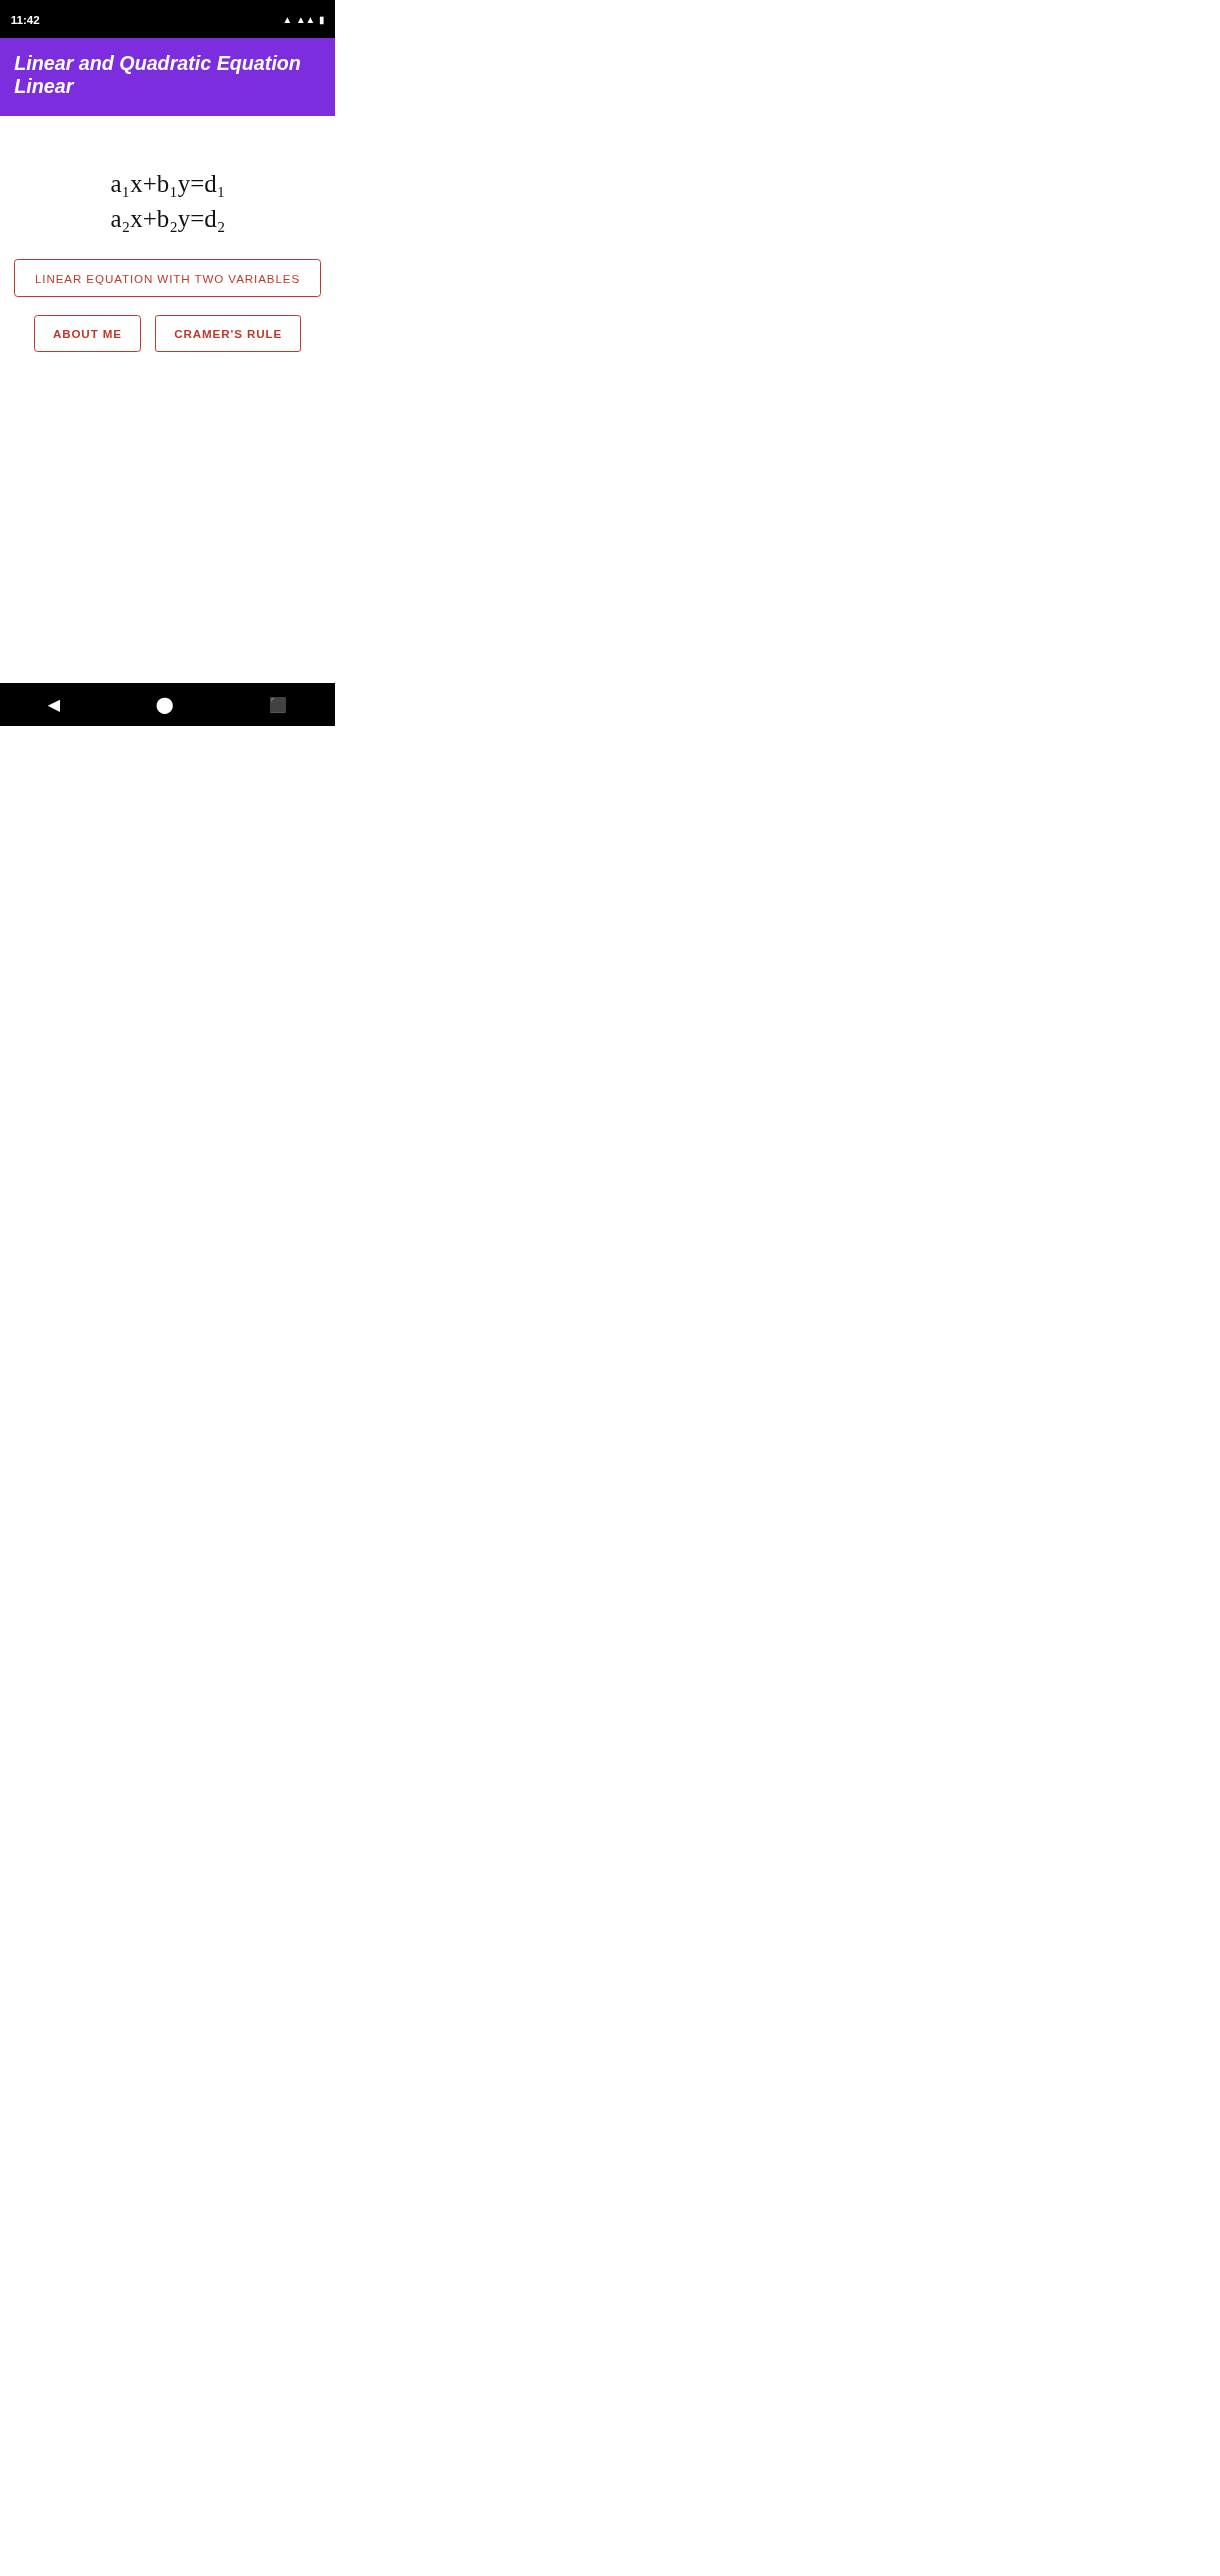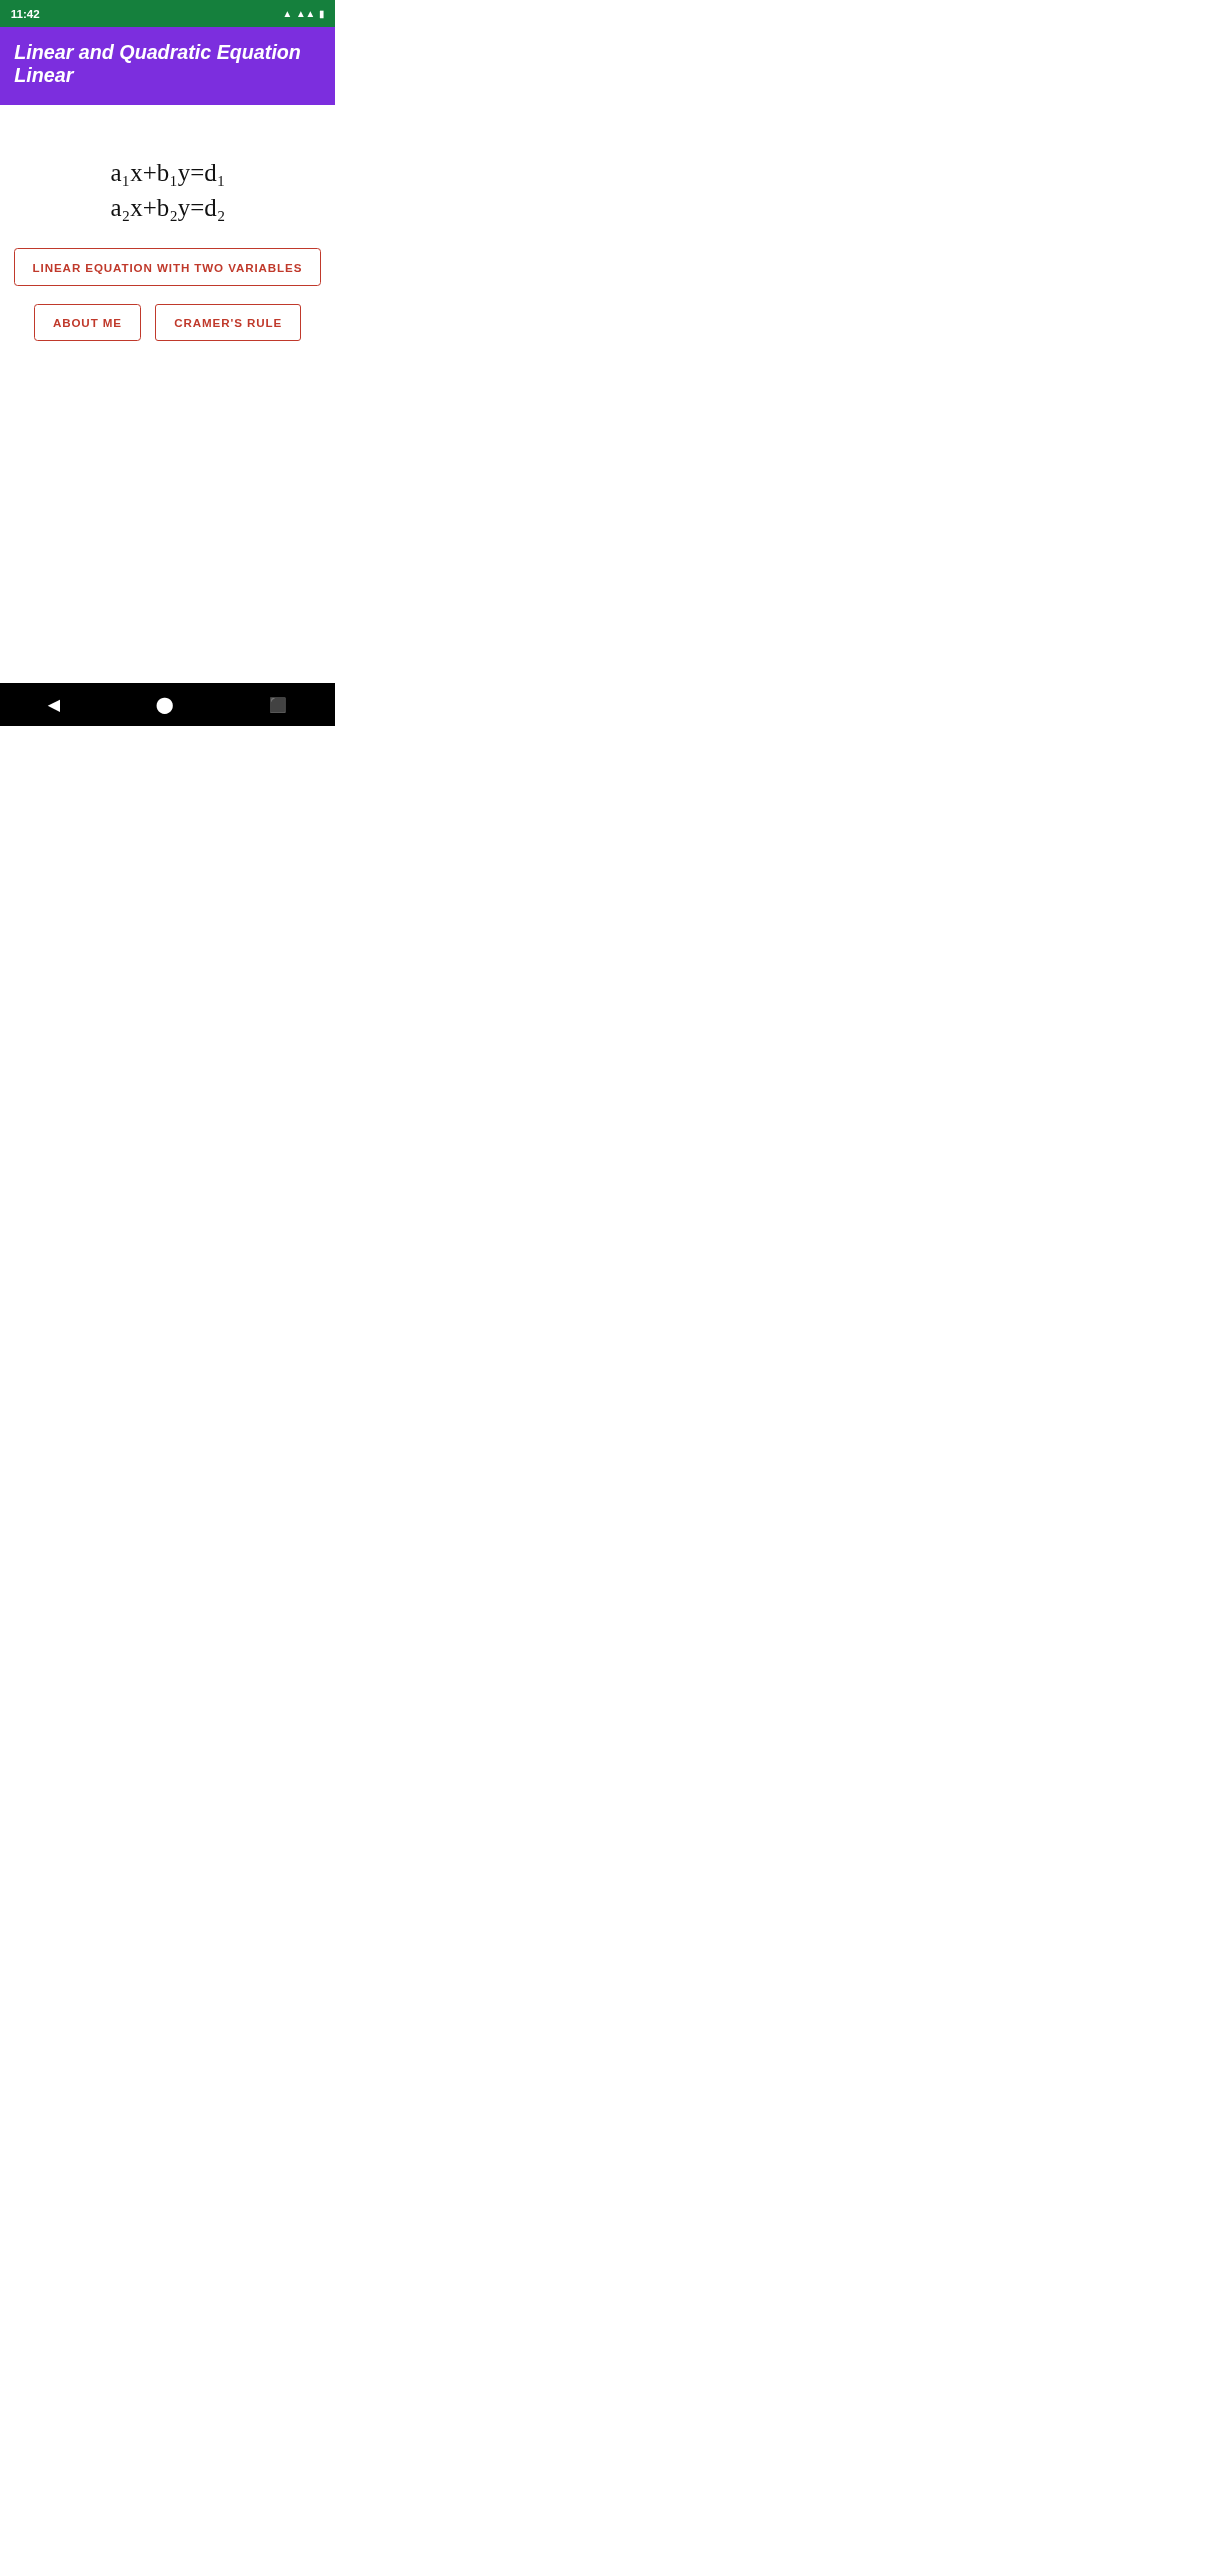--- a/index.html
+++ b/index.html
@@ -12,22 +12,22 @@
       width: 335px;
       min-height: 726px;
       background: #ffffff;
       font-family: 'Arial', sans-serif;
       overflow-x: hidden;
     }
 
     
     .status-bar {
       width: 100%;
-      height: 27px;
-      background: #15803d;
+      height: 38px;
+      background: #000000;
       display: flex;
       align-items: center;
       justify-content: space-between;
       padding: 0 10.7px;
     }
 
     .status-time {
       color: white;
       font-size: 11.6px;
       font-weight: bold;
@@ -194,21 +194,21 @@
       <div class="formula-container">
         <svg class="formula-svg" width="268" height="89" viewBox="0 0 300 100">
           <text x="150" y="40" text-anchor="middle" font-family="Georgia, serif" font-size="28" fill="#111111">
             a₁x+b₁y=d₁
           </text>
           <text x="150" y="80" text-anchor="middle" font-family="Georgia, serif" font-size="28" fill="#111111">
             a₂x+b₂y=d₂
           </text>
         </svg>
       </div>
-      <button class="btn-outline" style="border:1.8px solid #c0392b;background:transparent;color:#c0392b;padding:11.6px 14.3px;font-size:11.6px;font-weight:bold;letter-spacing:0.9px;border-radius:3.6px;cursor:pointer;width:100%;margin-bottom:18px;">LINEAR EQUATION WITH TWO VARIABLES</button>
+      <button class="btn-outline" style="border:1.8px solid #c0392b;background:transparent;color:#c0392b;padding:11.6px 14.3px;font-size:11.6px;font-weight:normal;letter-spacing:0.9px;border-radius:3.6px;cursor:pointer;width:100%;margin-bottom:18px;">LINEAR EQUATION WITH TWO VARIABLES</button>
     </div>
 
     <div class="formula-section">
     </div>
 
     <div class="bottom-buttons">
       <button class="btn-small-outline" style="border:1.8px solid #c0392b;background:transparent;color:#c0392b;padding:10.7px 18px;font-size:11.6px;font-weight:bold;letter-spacing:0.9px;border-radius:3.6px;cursor:pointer;">ABOUT ME</button>
       <button class="btn-small-outline" style="border:1.8px solid #c0392b;background:transparent;color:#c0392b;padding:10.7px 18px;font-size:11.6px;font-weight:bold;letter-spacing:0.9px;border-radius:3px;cursor:pointer;">CRAMER'S RULE</button>
     </div>
 

